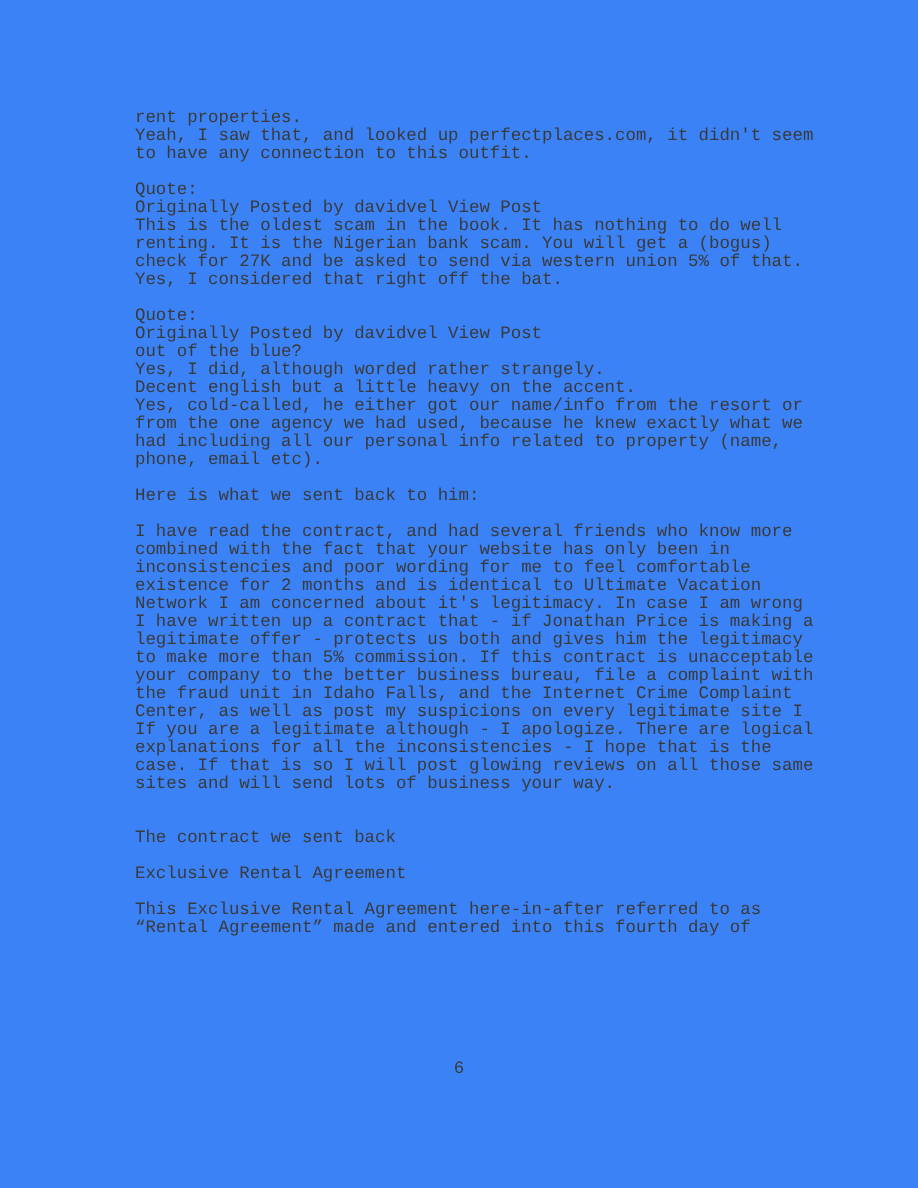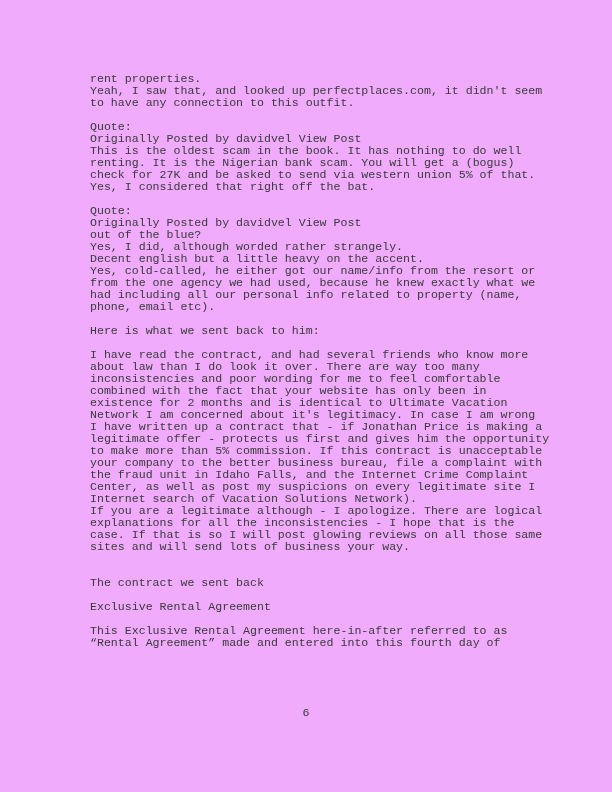--- a/index.html
+++ b/index.html
@@ -4,21 +4,21 @@
 <style>
   html, body {
     margin: 0;
     padding: 0;
     background: #ffffff;
   }
   .page {
     position: relative;
     width: 612px;
     height: 792px;
-    background: #f0abfc;
+    background: #3b82f6;
     overflow: hidden;
     font-family: "Liberation Mono", "DejaVu Sans Mono", monospace;
     color: #3a3a3a;
   }
   .text-block {
     position: absolute;
     left: 90px;
     top: 73px;
   }
   .line {
@@ -60,32 +60,30 @@
       <div class="line">Yes, I did, although worded rather strangely.</div>
       <div class="line">Decent english but a little heavy on the accent.</div>
       <div class="line">Yes, cold-called, he either got our name/info from the resort or</div>
       <div class="line">from the one agency we had used, because he knew exactly what we</div>
       <div class="line">had including all our personal info related to property (name,</div>
       <div class="line">phone, email etc).</div>
       <div class="line"></div>
       <div class="line">Here is what we sent back to him:</div>
       <div class="line"></div>
       <div class="line">I have read the contract, and had several friends who know more</div>
-      <div class="line">about law than I do look it over. There are way too many</div>
+      <div class="line">combined with the fact that your website has only been in</div>
       <div class="line">inconsistencies and poor wording for me to feel comfortable</div>
-      <div class="line">combined with the fact that your website has only been in</div>
       <div class="line">existence for 2 months and is identical to Ultimate Vacation</div>
       <div class="line">Network I am concerned about it's legitimacy. In case I am wrong</div>
       <div class="line">I have written up a contract that - if Jonathan Price is making a</div>
-      <div class="line">legitimate offer - protects us first and gives him the opportunity</div>
+      <div class="line">legitimate offer - protects us both and gives him the legitimacy</div>
       <div class="line">to make more than 5% commission. If this contract is unacceptable</div>
       <div class="line">your company to the better business bureau, file a complaint with</div>
       <div class="line">the fraud unit in Idaho Falls, and the Internet Crime Complaint</div>
       <div class="line">Center, as well as post my suspicions on every legitimate site I</div>
-      <div class="line">Internet search of Vacation Solutions Network).</div>
       <div class="line">If you are a legitimate although - I apologize. There are logical</div>
       <div class="line">explanations for all the inconsistencies - I hope that is the</div>
       <div class="line">case. If that is so I will post glowing reviews on all those same</div>
       <div class="line">sites and will send lots of business your way.</div>
       <div class="line"></div>
       <div class="line"></div>
       <div class="line">The contract we sent back</div>
       <div class="line"></div>
       <div class="line">Exclusive Rental Agreement</div>
       <div class="line"></div>

